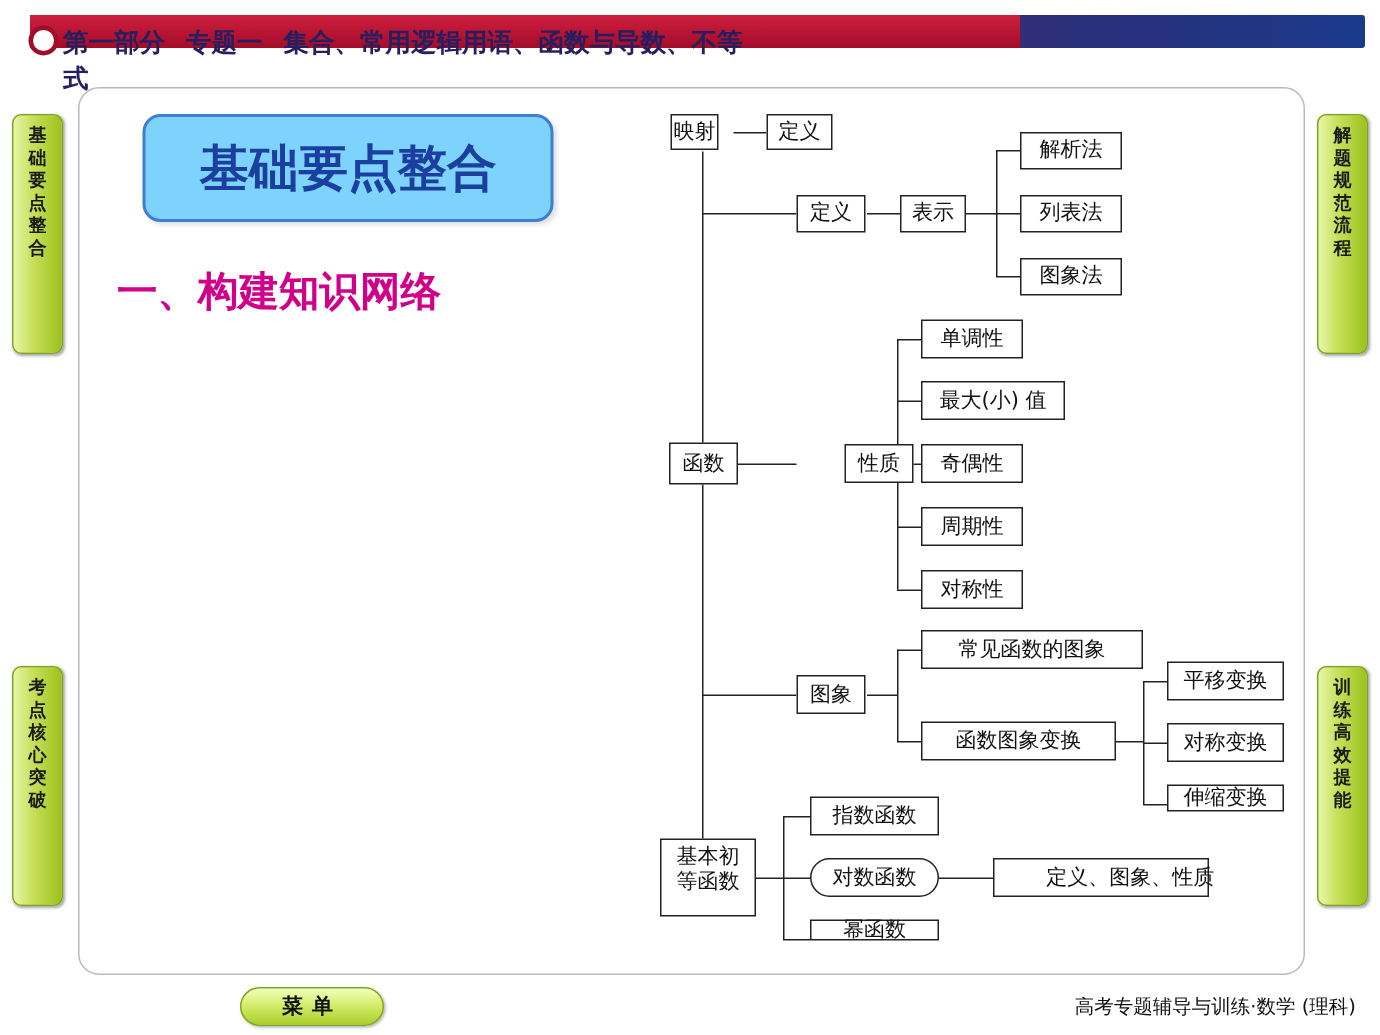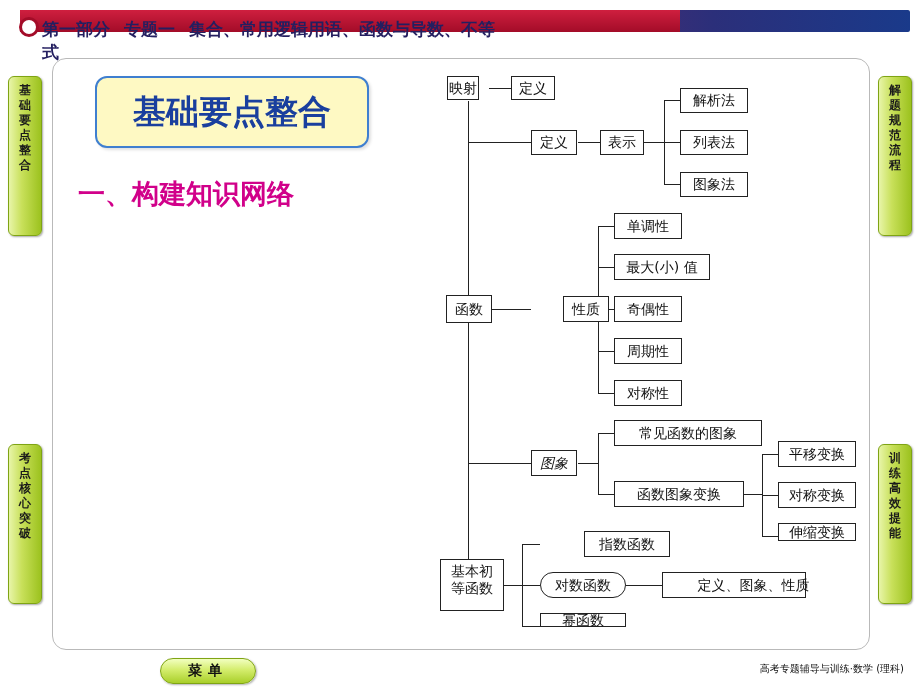--- a/index.html
+++ b/index.html
@@ -103,21 +103,21 @@
   }
   
   .title-box {
     position: absolute;
     left: 95px;
     top: 76px;
     width: 270px;
     height: 68px;
     border: 2px solid #3f7fd0;
     border-radius: 12px;
-    background: #fef9c3;
+    background: #7dd3fc;
     box-shadow: 2px 2px 3px rgba(0,0,0,0.12);
   }
   .title-text {
     position: absolute;
     left: 0; top: 0;
     width: 270px;
     height: 68px;
     line-height: 68px;
     text-align: center;
     font-size: 33px;
@@ -181,21 +181,21 @@
     display: flex;
     align-items: center;
     justify-content: center;
     letter-spacing: 6px;
     box-sizing: border-box;
   }
   .footer-right {
     position: absolute;
     right: 16px;
     top: 662px;
-    font-size: 10px;
+    font-size: 13px;
     color: #111111;
   }
 </style>
 </head>
 <body>
 
 <div class="slide">
 
   <div class="header-bar"></div>
   <div class="header-bar-inner"></div>
@@ -304,34 +304,34 @@
 
   <div class="node" style="left:446px; top:295px; width:46px; height:28px;">函数</div>
   <div class="node" style="left:531px; top:296px; width:46px; height:26px;margin-left:32px;">性质</div>
 
   <div class="node" style="left:614px; top:213px; width:68px; height:26px;">单调性</div>
   <div class="node" style="left:614px; top:254px; width:96px; height:26px;">最大(小) 值</div>
   <div class="node" style="left:614px; top:296px; width:68px; height:26px;font-family:Liberation Serif, serif;">奇偶性</div>
   <div class="node" style="left:614px; top:338px; width:68px; height:26px;">周期性</div>
   <div class="node" style="left:614px; top:380px; width:68px; height:26px;">对称性</div>
 
-  <div class="node" style="left:531px; top:450px; width:46px; height:26px;font-style:italic;">图象</div>
+  <div class="node" style="left:531px; top:450px; width:46px; height:26px;">图象</div>
   <div class="node" style="left:614px; top:420px; width:148px; height:26px;">常见函数的图象</div>
   <div class="node" style="left:614px; top:481px; width:130px; height:26px;">函数图象变换</div>
 
   <div class="node" style="left:778px; top:441px; width:78px; height:26px;">平移变换</div>
   <div class="node" style="left:778px; top:482px; width:78px; height:26px;">对称变换</div>
   <div class="node" style="left:778px; top:523px; width:78px; height:18px;">伸缩变换</div>
 
   <div class="node two-line" style="left:440px; top:559px; width:64px; height:52px; font-size:14px;">
     <span>基本初</span>
     <span>等函数</span>
   </div>
 
-  <div class="node" style="left:540px; top:531px; width:86px; height:26px;margin-left:44px;">指数函数</div>
+  <div class="node" style="left:540px; top:531px; width:86px; height:26px;">指数函数</div>
   <div class="node" style="left:540px; top:572px; width:86px; height:26px;border-radius:13px;">对数函数</div>
   <div class="node" style="left:540px; top:613px; width:86px; height:14px;">幂函数</div>
 
   <div class="node" style="left:662px; top:572px; width:144px; height:26px;padding-left:39px;">定义、图象、性质</div>
 
   <div class="menu-btn">菜单</div>
   <div class="footer-right">高考专题辅导与训练·数学 (理科)</div>
 
 </div>
 

